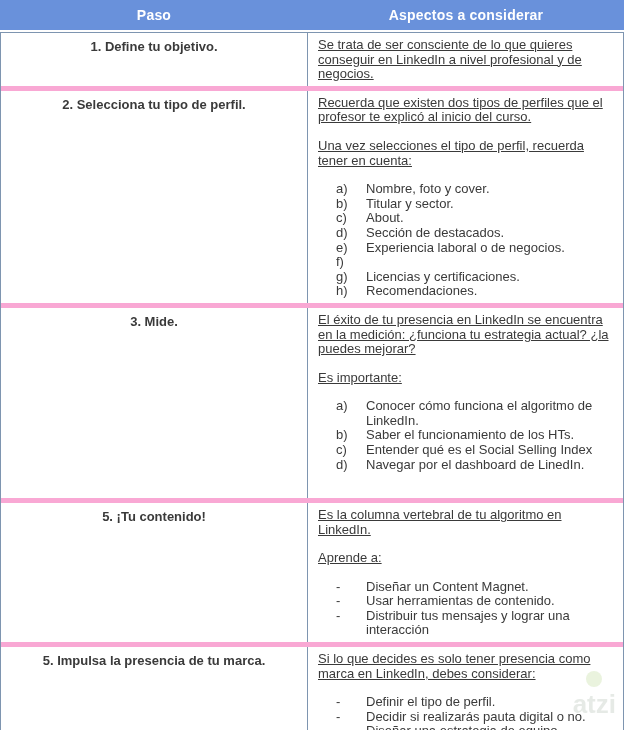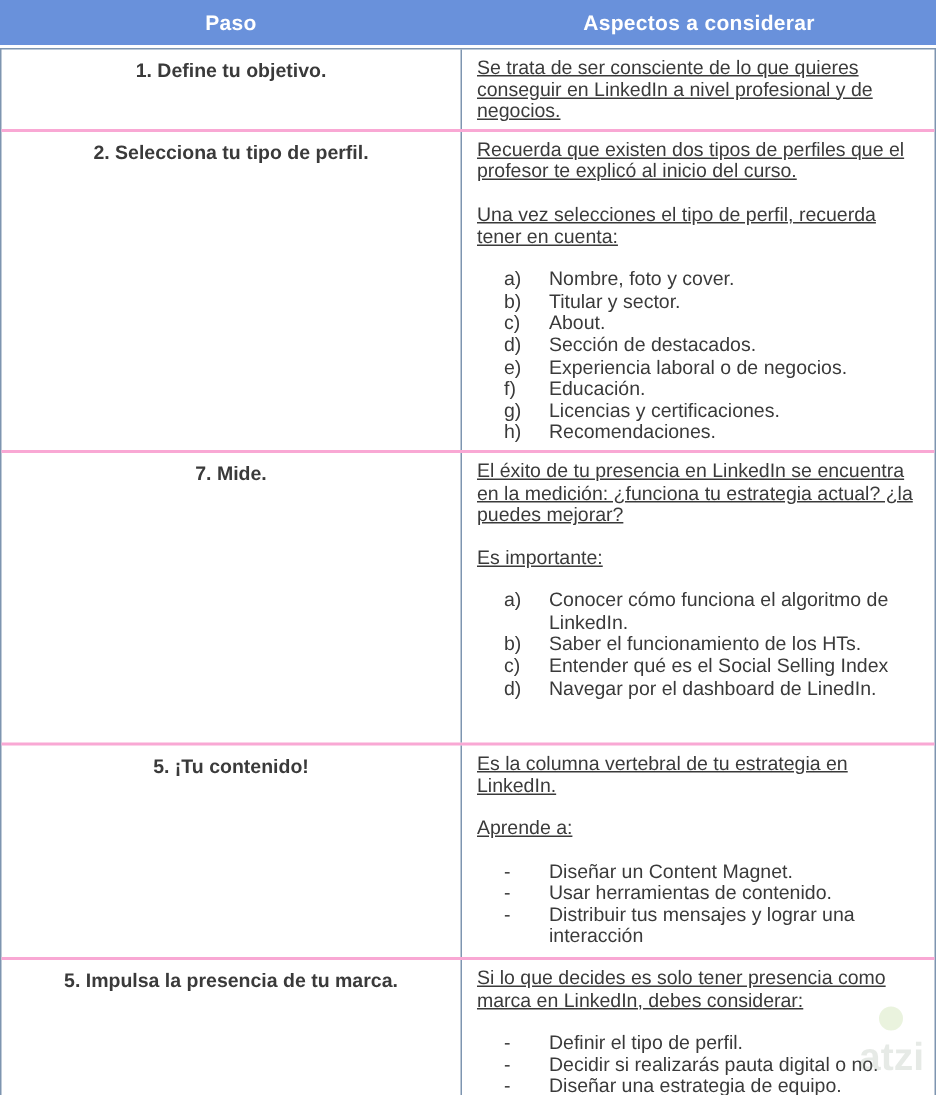--- a/index.html
+++ b/index.html
@@ -17,21 +17,21 @@
     flex:0 0 308px;
     display:flex;align-items:center;justify-content:center;
     color:#ffffff;font-weight:bold;font-size:14px;letter-spacing:.2px;
   }
   .th.th-right{flex:1 1 auto;}
   .tbody{
     margin-top:2px;
     border:1px solid #7e95b0;
     box-sizing:border-box;
   }
-  .row{display:flex;border-bottom:2px solid #f9a8d4;box-sizing:border-box;}
+  .row{display:flex;border-bottom:5px solid #f9a8d4;box-sizing:border-box;}
   .row:last-child{border-bottom:none;}
   .cell-left{
     flex:0 0 307px;max-width:307px;
     border-right:1px solid #7e95b0;
     padding:6px 8px 4px 8px;box-sizing:border-box;
     text-align:center;font-weight:bold;font-size:13px;line-height:15px;
   }
   .cell-right{
     flex:1 1 auto;
     padding:5px 10px 4px 10px;box-sizing:border-box;
@@ -111,37 +111,36 @@
             <div class="li">
               <span class="marker">d)</span>
               <span class="li-text">Sección de destacados.</span>
             </div>
             <div class="li">
               <span class="marker">e)</span>
               <span class="li-text">Experiencia laboral o de negocios.</span>
             </div>
             <div class="li">
               <span class="marker">f)</span>
-              <span class="li-text">Educación.</span>
             </div>
             <div class="li">
               <span class="marker">g)</span>
               <span class="li-text">Licencias y certificaciones.</span>
             </div>
             <div class="li">
               <span class="marker">h)</span>
               <span class="li-text">Recomendaciones.</span>
             </div>
           </div>
       </div>
     </div>
 
     <div class="row" style="min-height:195px">
       <div class="cell-left">
-        <span>7. Mide.</span>
+        <span>3. Mide.</span>
       </div>
       <div class="cell-right">
         <div class="paras">
             <p>El éxito de tu presencia en LinkedIn se encuentra en la medición: ¿funciona tu estrategia actual? ¿la puedes mejorar?</p>
             <p>Es importante:</p>
           </div>
         <div class="list">
             <div class="li">
               <span class="marker">a)</span>
               <span class="li-text">Conocer cómo funciona el algoritmo de LinkedIn.</span>
@@ -161,21 +160,21 @@
           </div>
       </div>
     </div>
 
     <div class="row" style="min-height:143px">
       <div class="cell-left">
         <span>5. ¡Tu contenido!</span>
       </div>
       <div class="cell-right">
         <div class="paras">
-            <p>Es la columna vertebral de tu estrategia en LinkedIn.</p>
+            <p>Es la columna vertebral de tu algoritmo en LinkedIn.</p>
             <p>Aprende a:</p>
           </div>
         <div class="list">
             <div class="li">
               <span class="marker">-</span>
               <span class="li-text">Diseñar un Content Magnet.</span>
             </div>
             <div class="li">
               <span class="marker">-</span>
               <span class="li-text">Usar herramientas de contenido.</span>

